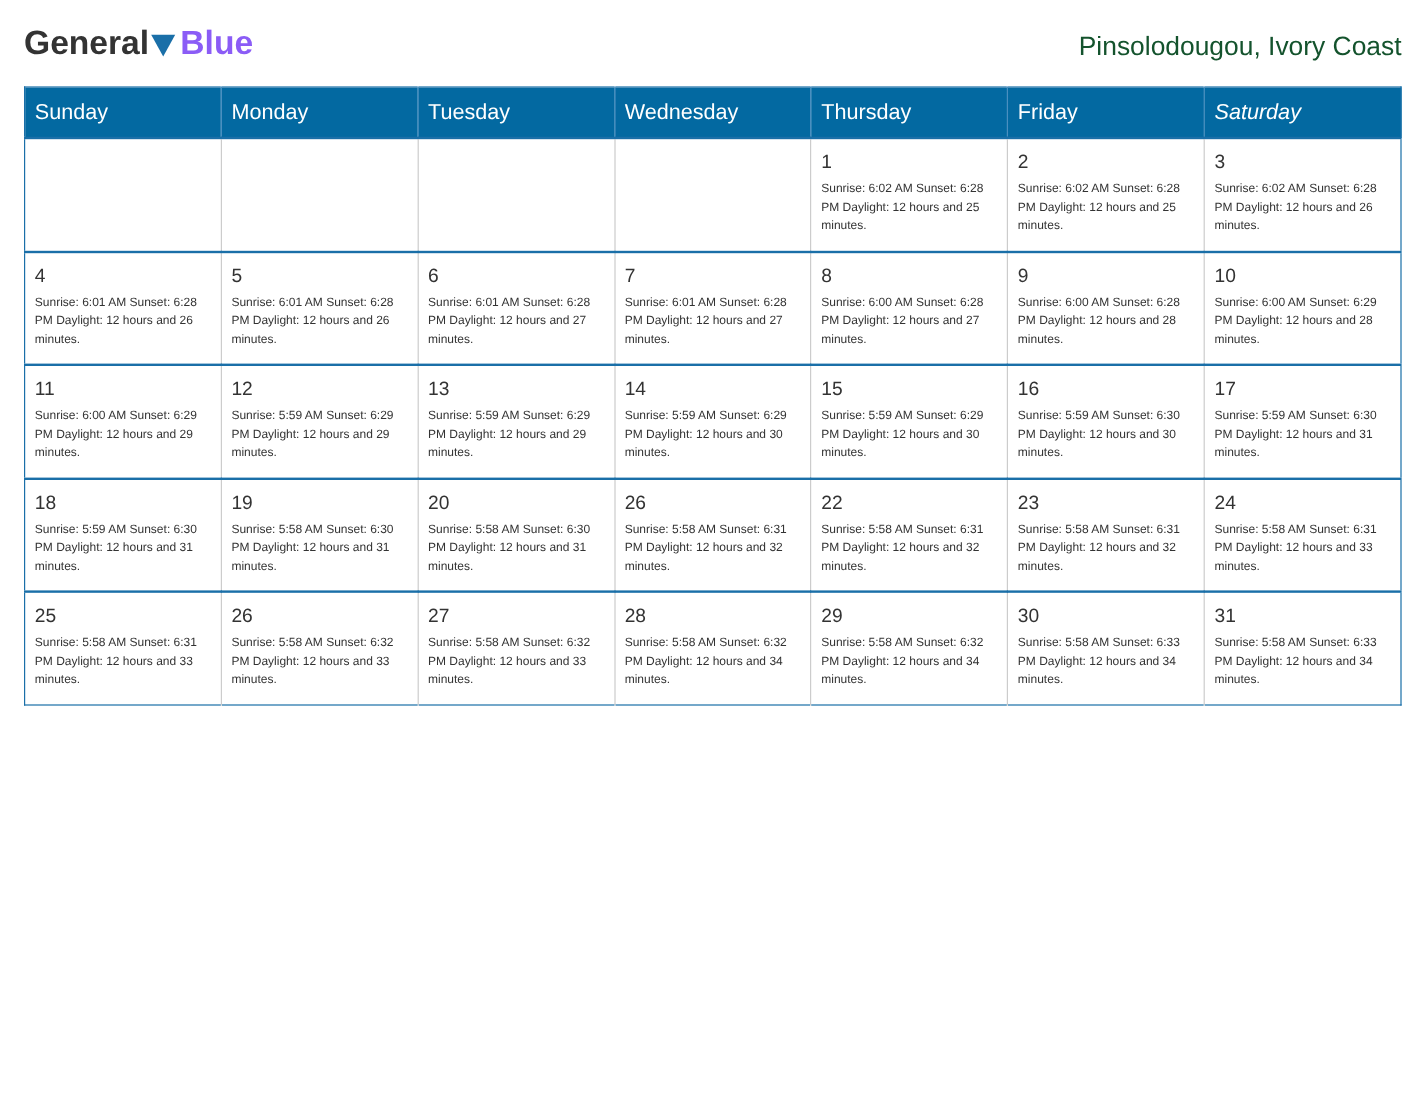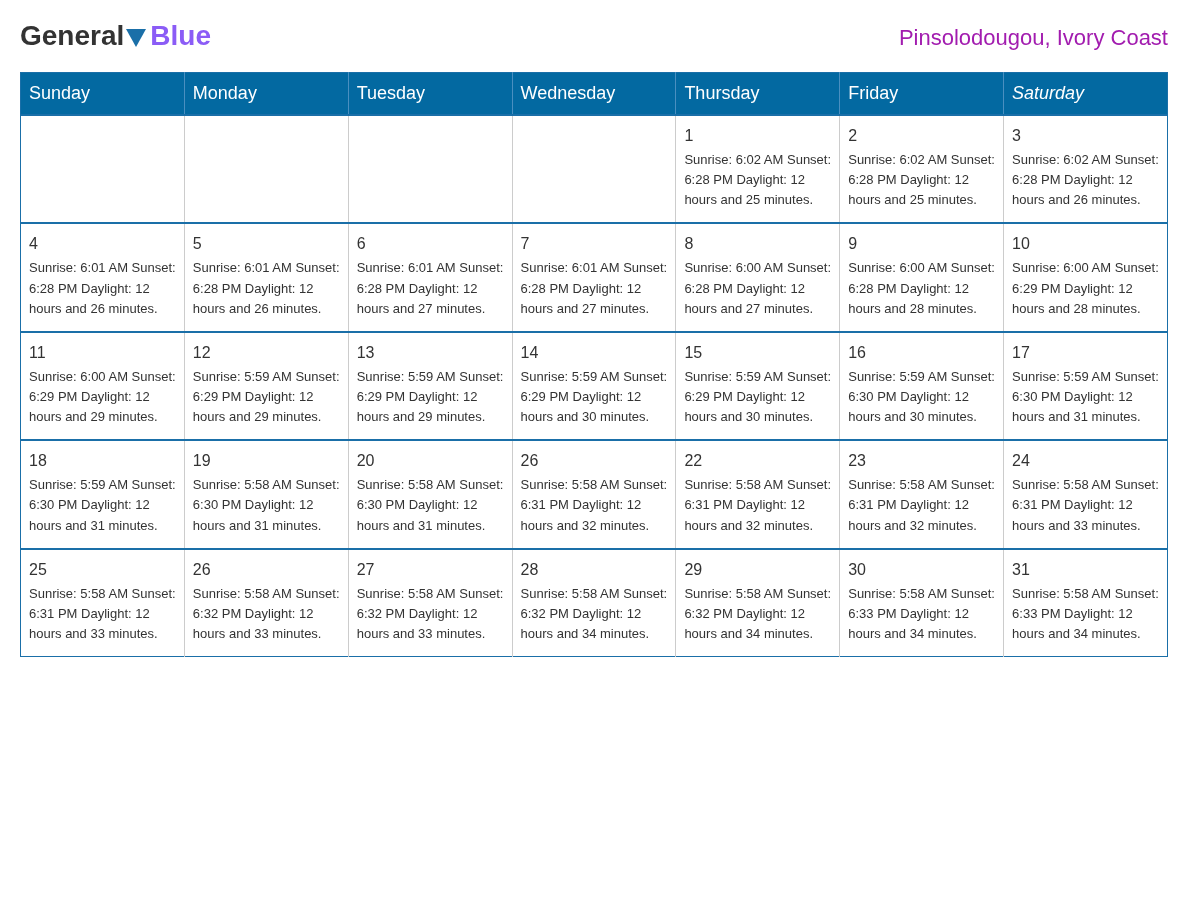--- a/index.html
+++ b/index.html
@@ -7,21 +7,21 @@
       font-family: Arial, sans-serif;
       background: #fff;
       color: #333;
       padding: 20px;
       width: 1188px;
       min-height: 918px;
     }
     .header {
       display: flex;
       justify-content: space-between;
-      align-items: center;
+      align-items: flex-end;
       margin-bottom: 20px;
     }
     .logo {
       display: flex;
       flex-direction: column;
       align-items: flex-start;
     }
     .logo-text {
       display: flex;
       align-items: center;
@@ -51,21 +51,21 @@
       text-align: right;
     }
     .month-title {
       font-size: 52px;
       font-weight: normal;
       color: #333;
       line-height: 1.1;
     }
     .location {
       font-size: 22px;
-      color: #a21caf;
+      color: #14532d;
       margin-top: 4px;
     }
     .calendar {
       width: 100%;
       border-collapse: collapse;
       border: 1px solid #1a6fa8;
     }
     .calendar thead th {
       background-color: #0369a1;
       color: #fff;
@@ -95,21 +95,21 @@
       border-right: none;
     }
     .day-number {
       font-size: 16px;
       font-weight: normal;
       color: #333;
       display: block;
       margin-bottom: 2px;
     }
     .day-info {
-      font-size: 13px;
+      font-size: 10px;
       color: #333;
       line-height: 1.55;
     }
   </style>
 </head>
 <body>
 
 <div class="header">
   <div class="logo">
     <div class="logo-text">

